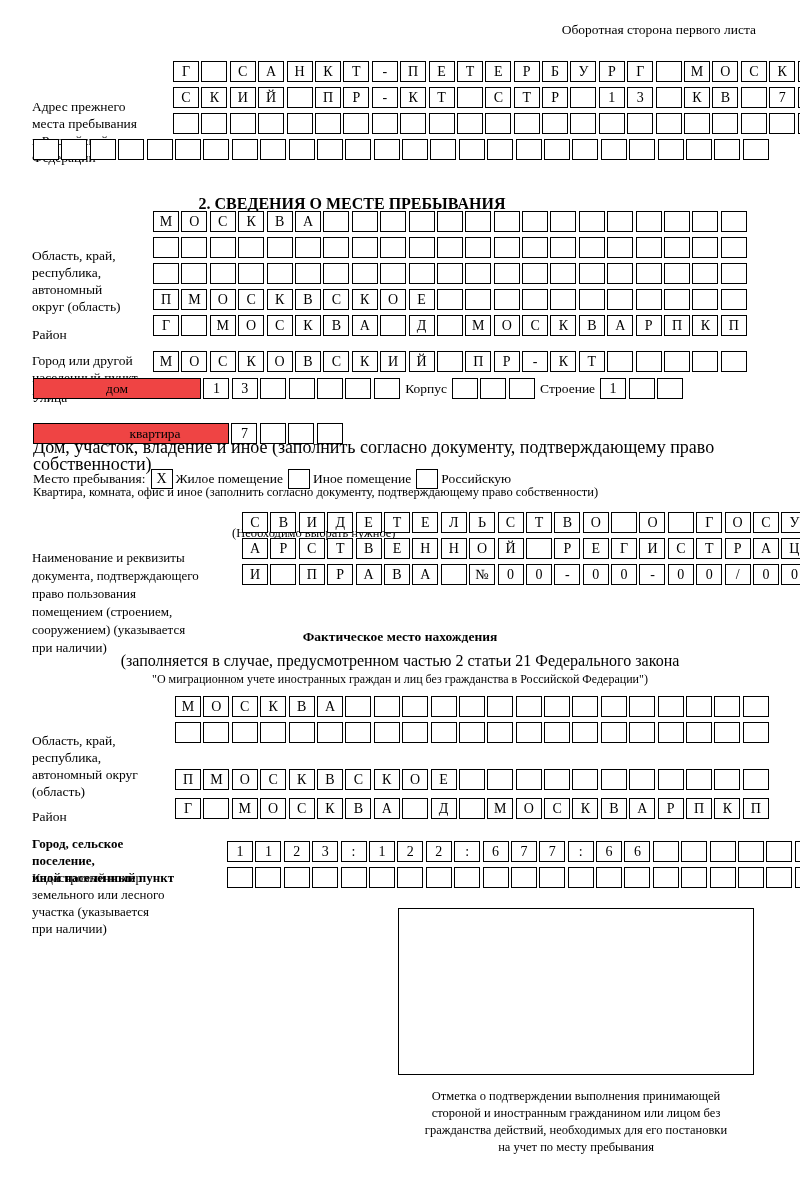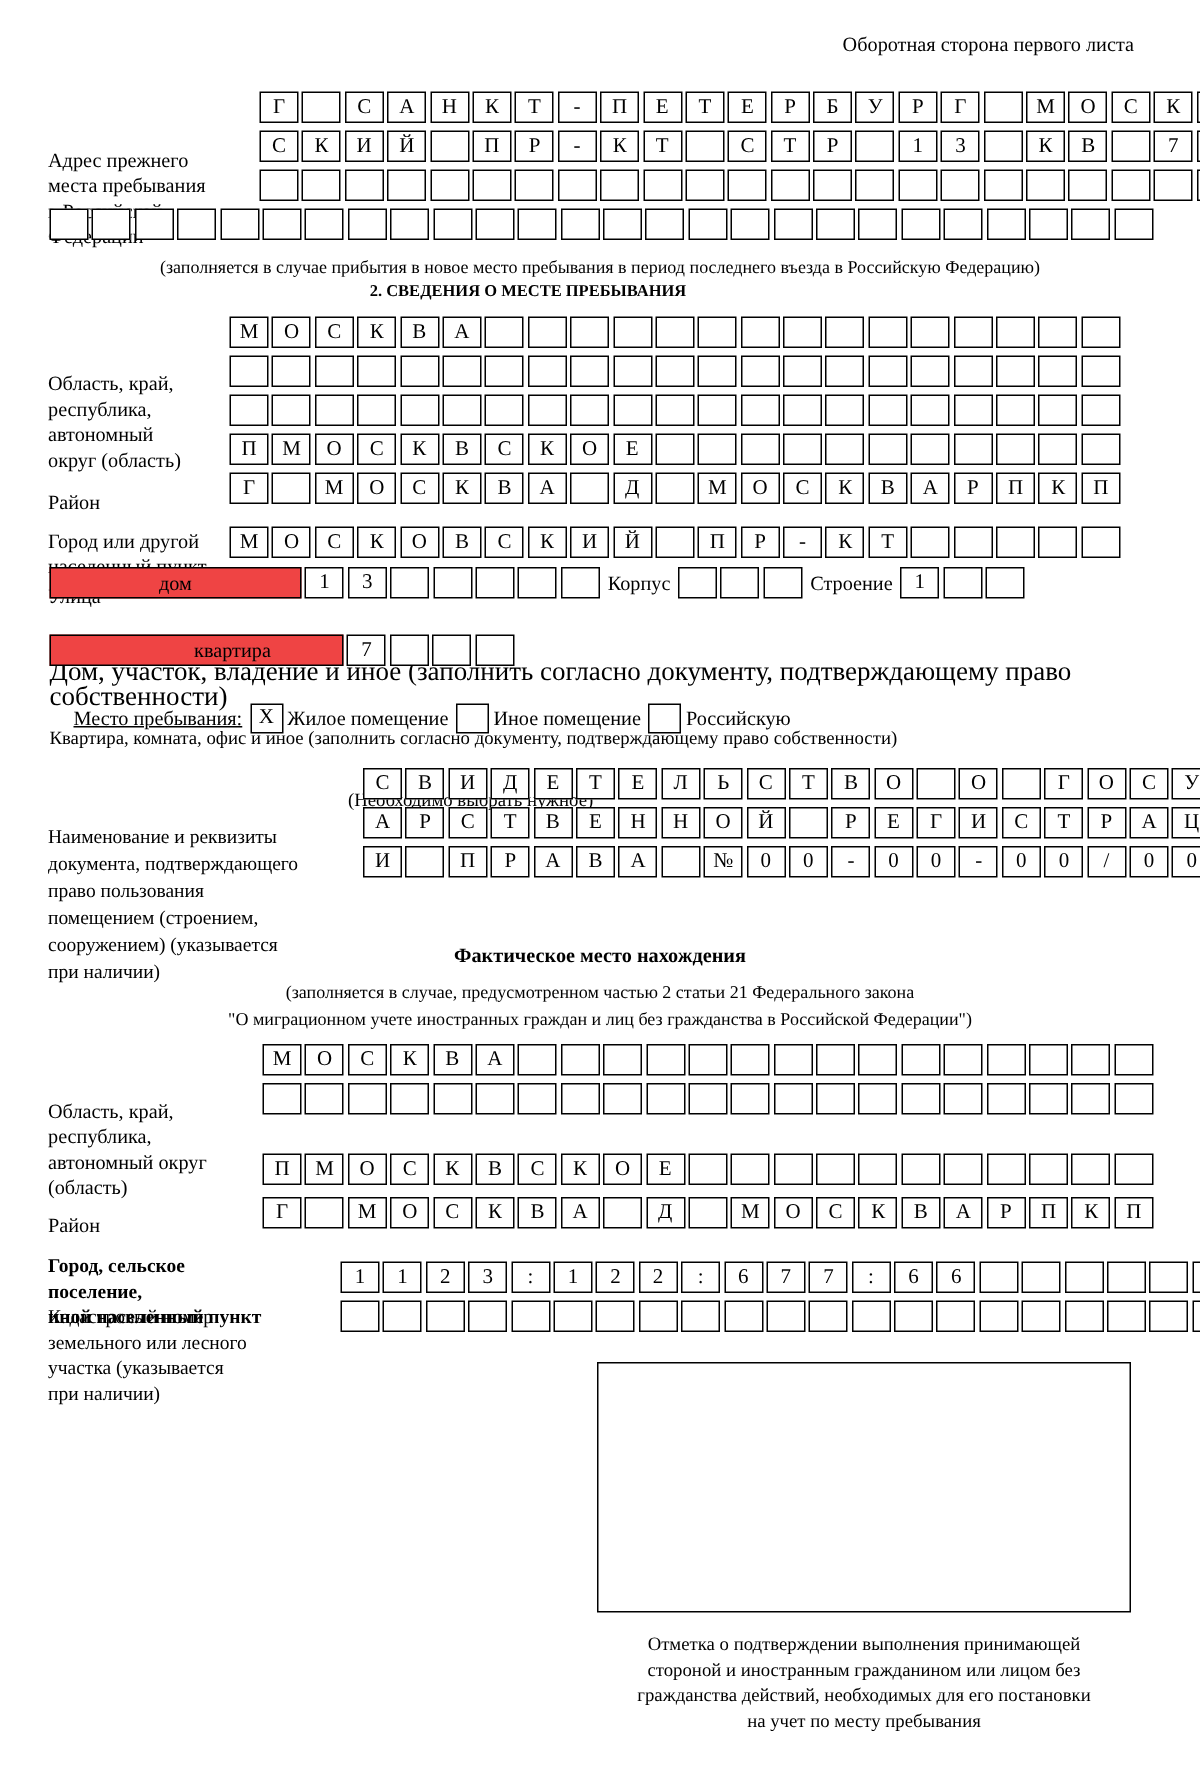--- a/index.html
+++ b/index.html
@@ -207,23 +207,22 @@
     <div class="cell"></div>
     <div class="cell"></div>
     <div class="cell"></div>
     <div class="cell"></div>
     <div class="cell"></div>
     <div class="cell"></div>
     <div class="cell"></div>
     <div class="cell"></div>
   </div>
 
-  <div class="ctr" style="left:0; top:170px; width:800px; font-size:12px;">(заполняется в случае прибытия в новое место пребывания в период последнего въезда в Российскую Федерацию)</div>
-
-  <div class="ctr bold" style="left:0; top:186px; width:704px; font-size:11px;">2. СВЕДЕНИЯ О МЕСТЕ ПРЕБЫВАНИЯ</div>
+
+  <div class="ctr bold" style="left:0; top:196px; width:704px; font-size:16px;">2. СВЕДЕНИЯ О МЕСТЕ ПРЕБЫВАНИЯ</div>
 
   <div class="lbl" style="left:32px; top:211px; width:140px;">Область, край,
 республика,
 автономный
 округ (область)</div>
 
   <div class="row" style="left:153px; top:211px;">
     <div class="cell">М</div>
     <div class="cell">О</div>
     <div class="cell">С</div>
@@ -396,21 +395,21 @@
     <div class="wide" style="width:196px;padding-left:48px;">квартира</div>
     <div class="cell">7</div>
     <div class="cell"></div>
     <div class="cell"></div>
     <div class="cell"></div>
   </div>
 
   <div class="lbl" style="left:33px; top:448px; font-size:12.5px;">Квартира, комната, офис и иное (заполнить согласно документу, подтверждающему право собственности)</div>
 
   <div class="row" style="left:33px; top:468px; align-items:center;">
-    <div class="plainlbl" style="margin-left:16px;text-decoration:underline;">Место пребывания:</div>
+    <div class="plainlbl" style="margin-left:0;">Место пребывания:</div>
     <div class="chk">X</div>
     <div class="plainlbl">Жилое помещение</div>
     <div class="chk"></div>
     <div class="plainlbl">Иное помещение</div>
     <div class="chk"></div>
     <div class="plainlbl">Российскую</div>
   </div>
   <div class="lbl" style="left:232px; top:489px; font-size:12.5px;">(Необходимо выбрать нужное)</div>
 
   <div class="lbl" style="left:32px; top:513px; width:205px; font-size:13px; line-height:18px;">Наименование и реквизиты
@@ -486,21 +485,21 @@
     <div class="cell">-</div>
     <div class="cell">0</div>
     <div class="cell">0</div>
     <div class="cell">/</div>
     <div class="cell">0</div>
     <div class="cell">0</div>
 
   </div>
 
   <div class="ctr bold" style="left:0; top:629px; width:800px; font-size:13.5px;">Фактическое место нахождения</div>
-  <div class="ctr" style="left:0; top:653px; width:800px; font-size:12px;">(заполняется в случае, предусмотренном частью 2 статьи 21 Федерального закона</div>
+  <div class="ctr" style="left:0; top:653px; width:800px; font-size:16px;">(заполняется в случае, предусмотренном частью 2 статьи 21 Федерального закона</div>
   <div class="ctr" style="left:0; top:671px; width:800px; font-size:12px;">"О миграционном учете иностранных граждан и лиц без гражданства в Российской Федерации")</div>
 
   <div class="lbl" style="left:32px; top:696px; width:140px;">Область, край,
 республика,
 автономный округ
 (область)</div>
 
   <div class="row" style="left:175px; top:696px;">
     <div class="cell">М</div>
     <div class="cell">О</div>

